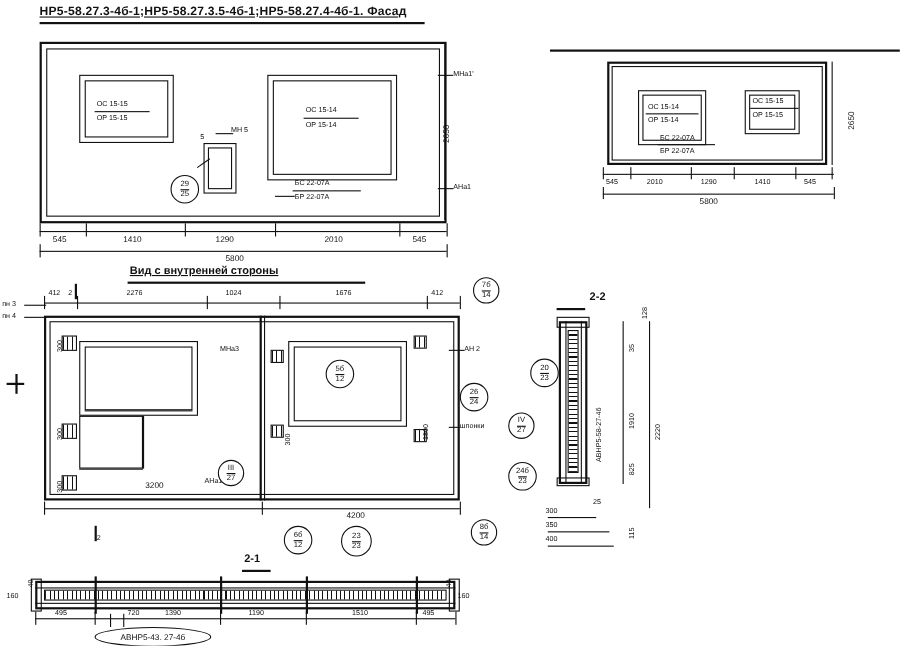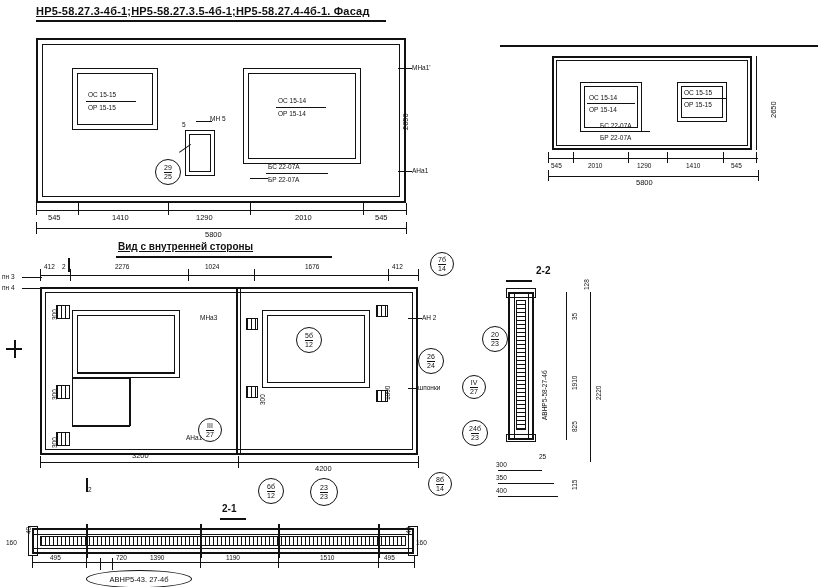--- a/index.html
+++ b/index.html
@@ -239,21 +239,21 @@
   </div>
   <div class="circ" style="left:428px;top:472px;width:22px;height:22px;">
     <span>8б</span>
     <span class="d">14</span>
   </div>
 
   <div class="ln h" style="left:40px;top:462px;width:378px;"></div>
   <div class="ln v" style="left:40px;top:456px;height:12px;"></div>
   <div class="ln v" style="left:238px;top:456px;height:12px;"></div>
   <div class="ln v" style="left:418px;top:456px;height:12px;"></div>
-  <div class="t sm" style="left:132px;top:451px;text-align:center;">3200</div>
+  <div class="t sm" style="left:132px;top:437px;text-align:center;">3200</div>
   <div class="t sm" style="left:315px;top:464px;">4200</div>
 
   <div class="t xs" style="left:88px;top:485px;">2</div>
   <div class="ln v2" style="left:86px;top:478px;height:14px;"></div>
 
   <div class="ln h2" style="left:6px;top:348px;width:16px;"></div>
   <div class="ln v2" style="left:14px;top:340px;height:18px;"></div>
 
   <div class="t mid" style="left:536px;top:266px;">2-2</div>
   <div class="ln h2" style="left:506px;top:280px;width:26px;"></div>

